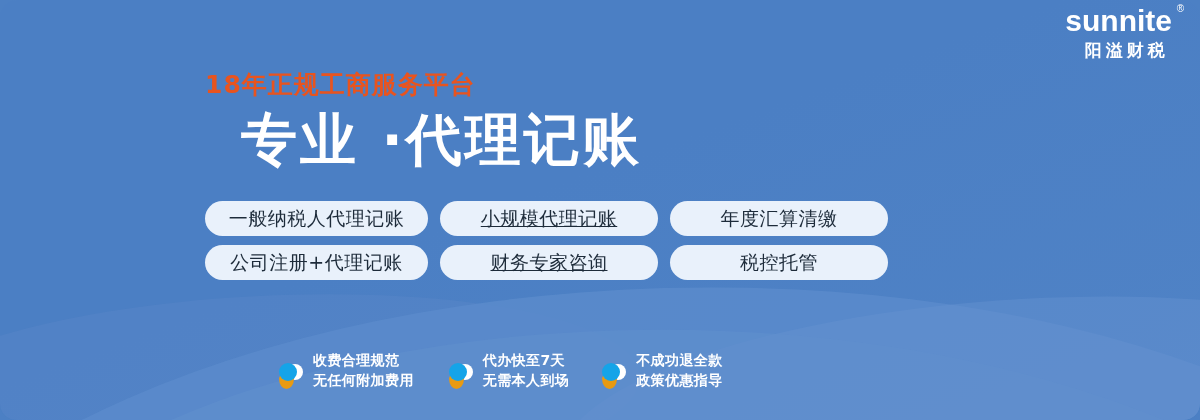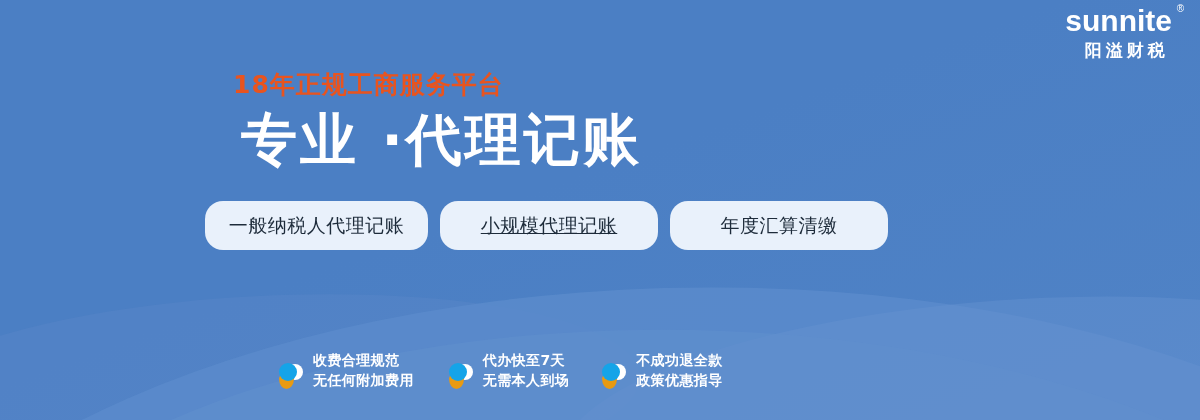--- a/index.html
+++ b/index.html
@@ -1,15 +1,15 @@
 <!DOCTYPE html>
 <html><head>
 <meta charset="utf-8">
 <style>
-  * { margin:0; padding:0; box-sizing:border-box; }
+  * { margin:0; padding:0; box-sizing:border-box;border-radius:16px; }
   html,body { width:1200px; height:420px; }
   body {
     font-family:"Liberation Sans","DejaVu Sans",sans-serif;
     background:#4c80c4;
     overflow:hidden;
   }
 
   .banner {
     position:relative;
     width:1200px;
@@ -95,21 +95,20 @@
     position:absolute;
     left:205px; top:72px;
   }
   .eyebrow {
     font-size:25px;
     font-weight:700;
     color:#e8541f;
     letter-spacing:1px;
     line-height:1;
     font-family:"DejaVu Sans","Liberation Sans",sans-serif;
-    margin-left:28px;
   }
   .title {
     margin-top:14px;
     font-size:56px;
     font-weight:700;
     color:#ffffff;
     letter-spacing:3px;
     line-height:1.05;
     font-family:"DejaVu Sans","Liberation Sans",sans-serif;
     margin-left:36px;
@@ -121,21 +120,21 @@
     left:205px; top:201px;
     display:flex;
     flex-direction:column;
     gap:9px;
   }
   .pill-row {
     display:flex;
     gap:12px;
   }
   .pill {
-    height:49px;
+    height:35px;
     background:#e9f1fb;
     border-radius:18px;
     display:flex;
     align-items:center;
     justify-content:center;
     color:#1d2b3a;
     font-size:19px;
     font-weight:400;
     font-family:"DejaVu Sans","Liberation Sans",sans-serif;
     letter-spacing:.5px;
@@ -223,20 +222,25 @@
     <div class="eyebrow">18年正规工商服务平台</div>
     <div class="title">专业 ·代理记账</div>
   </div>
 
   <div class="pill-grid">
     <div class="pill-row">
       <div class="pill w1">一般纳税人代理记账</div>
       <div class="pill w2">小规模代理记账</div>
       <div class="pill w3">年度汇算清缴</div>
     </div>
+    <div class="pill-row">
+      <div class="pill w1">公司注册+代理记账</div>
+      <div class="pill w2">财务专家咨询</div>
+      <div class="pill w3">税控托管</div>
+    </div>
   </div>
 
   <div class="features">
 
     <div class="feature f1">
       <div class="fi">
         <div class="crescent"></div>
         <div class="drop"></div>
         <div class="dot"></div>
       </div>

